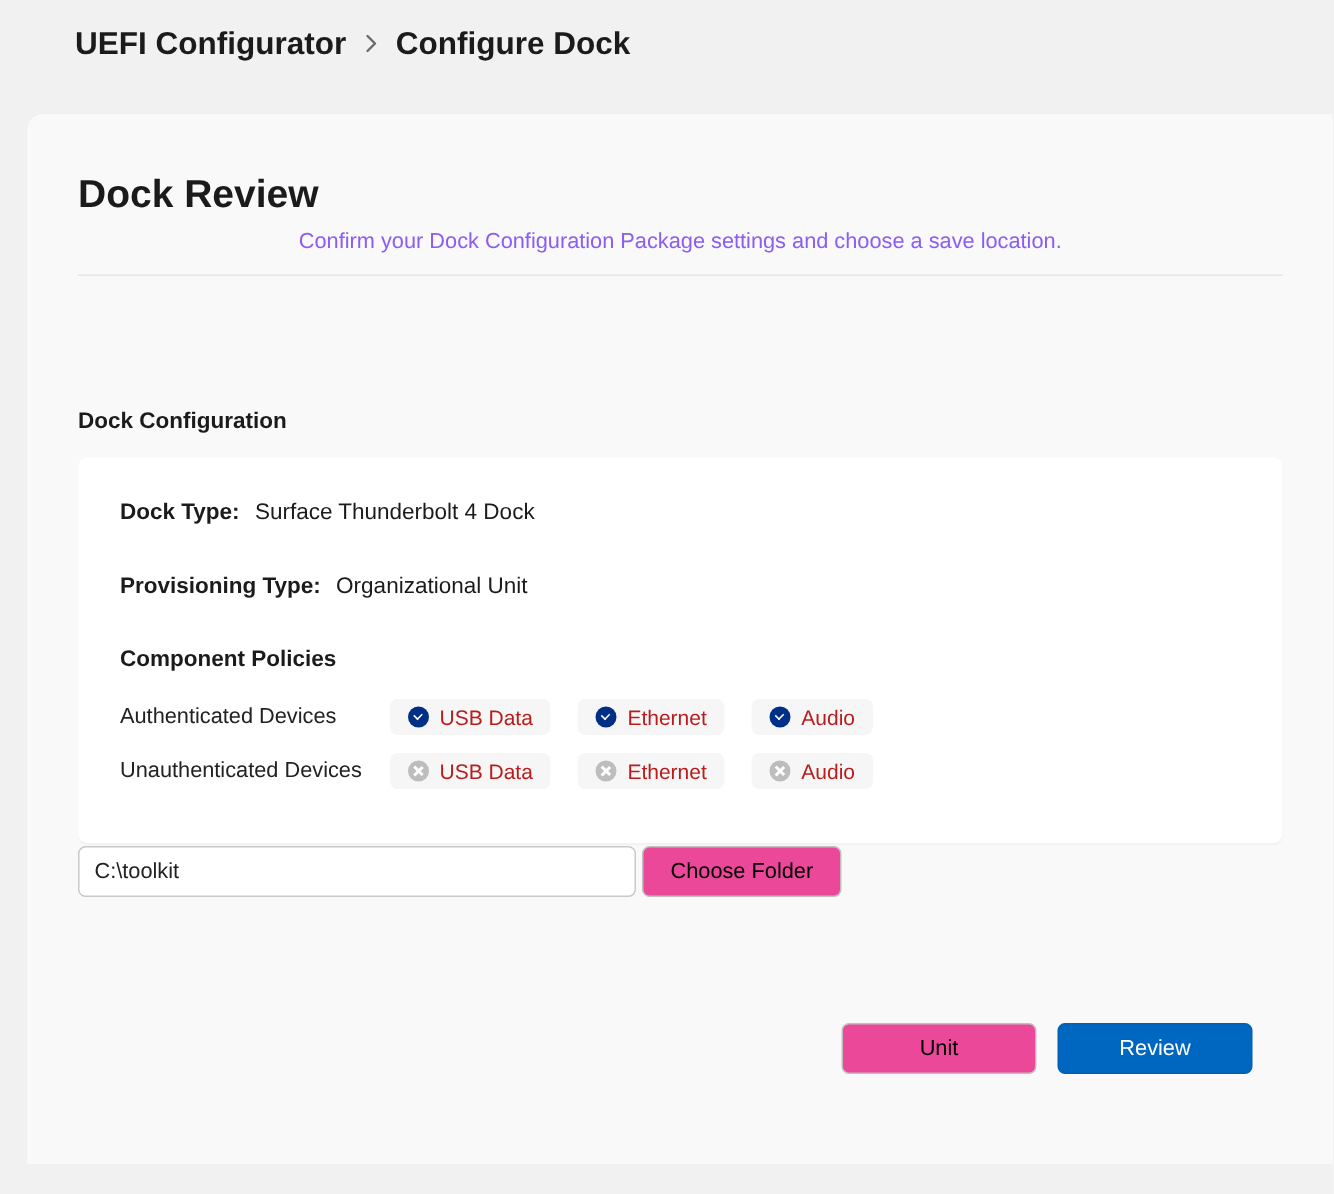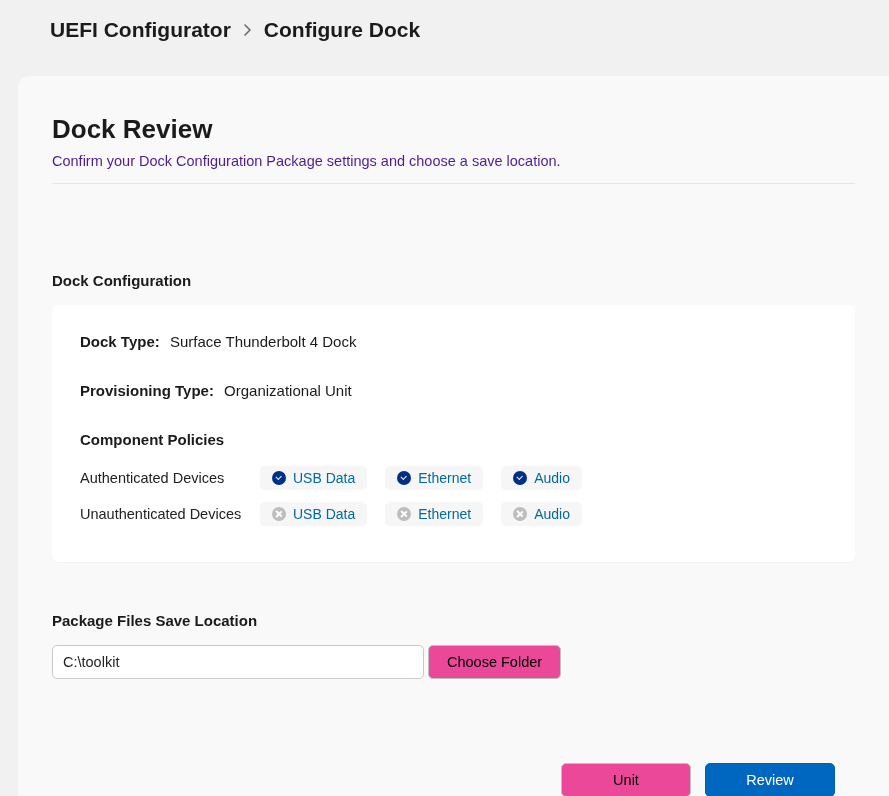--- a/index.html
+++ b/index.html
@@ -31,23 +31,24 @@
     min-height: 700px;
     box-shadow: 0 0 1px rgba(0,0,0,0.05);
   }
   .page-title {
     font-size: 26px;
     font-weight: 600;
     margin: 0;
   }
   .page-subtitle {
     font-size: 14.5px;
-    color: #4c1d95;
+    color: #8b5cf6;
     margin: 8px 0 14px 0;
     font-weight: 400;
+    text-align: center;
   }
   hr.sep {
     border: none;
     border-top: 1px solid #e5e5e5;
     margin: 0;
   }
   .section-label {
     font-size: 15px;
     font-weight: 600;
     margin-top: 88px;
@@ -87,21 +88,21 @@
     padding-right: 26px;
   }
   .chip {
     display: inline-flex;
     align-items: center;
     gap: 7px;
     background: #f6f6f6;
     border-radius: 5px;
     padding: 4px 12px;
     font-size: 14px;
-    color: #0369a1;
+    color: #b91c1c;
   }
   .badge {
     width: 14px; height: 14px;
     flex: 0 0 14px;
     border-radius: 50%;
     display: inline-block;
     position: relative;
   }
   .badge.on { background: #002f87; }
   .badge.on::after {
@@ -239,21 +240,20 @@
           <span class="chip">
             <span class="badge off"></span>
             <span>Audio</span>
           </span>
         </td>
       </tr>
     </tbody>
       </table>
   </div>
 
-  <div class="section-label save">Package Files Save Location</div>
   <div class="save-row">
     <input class="path-input" type="text" value="C:\toolkit" style="">
     <button class="btn">Choose Folder</button>
   </div>
 
   <div class="footer-btns">
     <button class="btn wide">Unit</button>
     <button class="btn wide primary">Review</button>
   </div>
 

